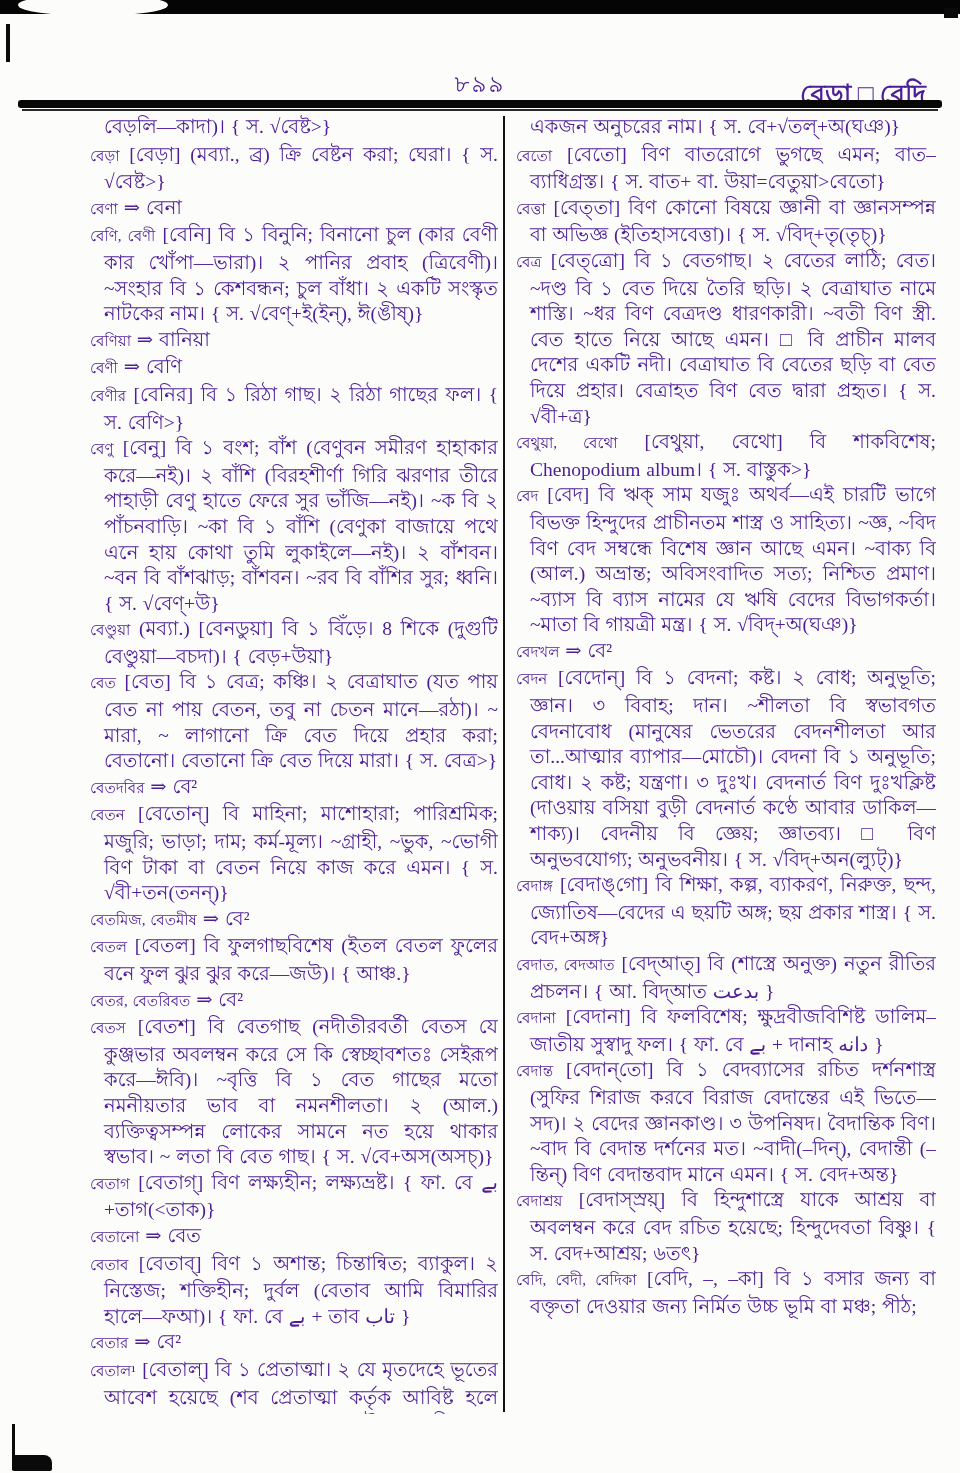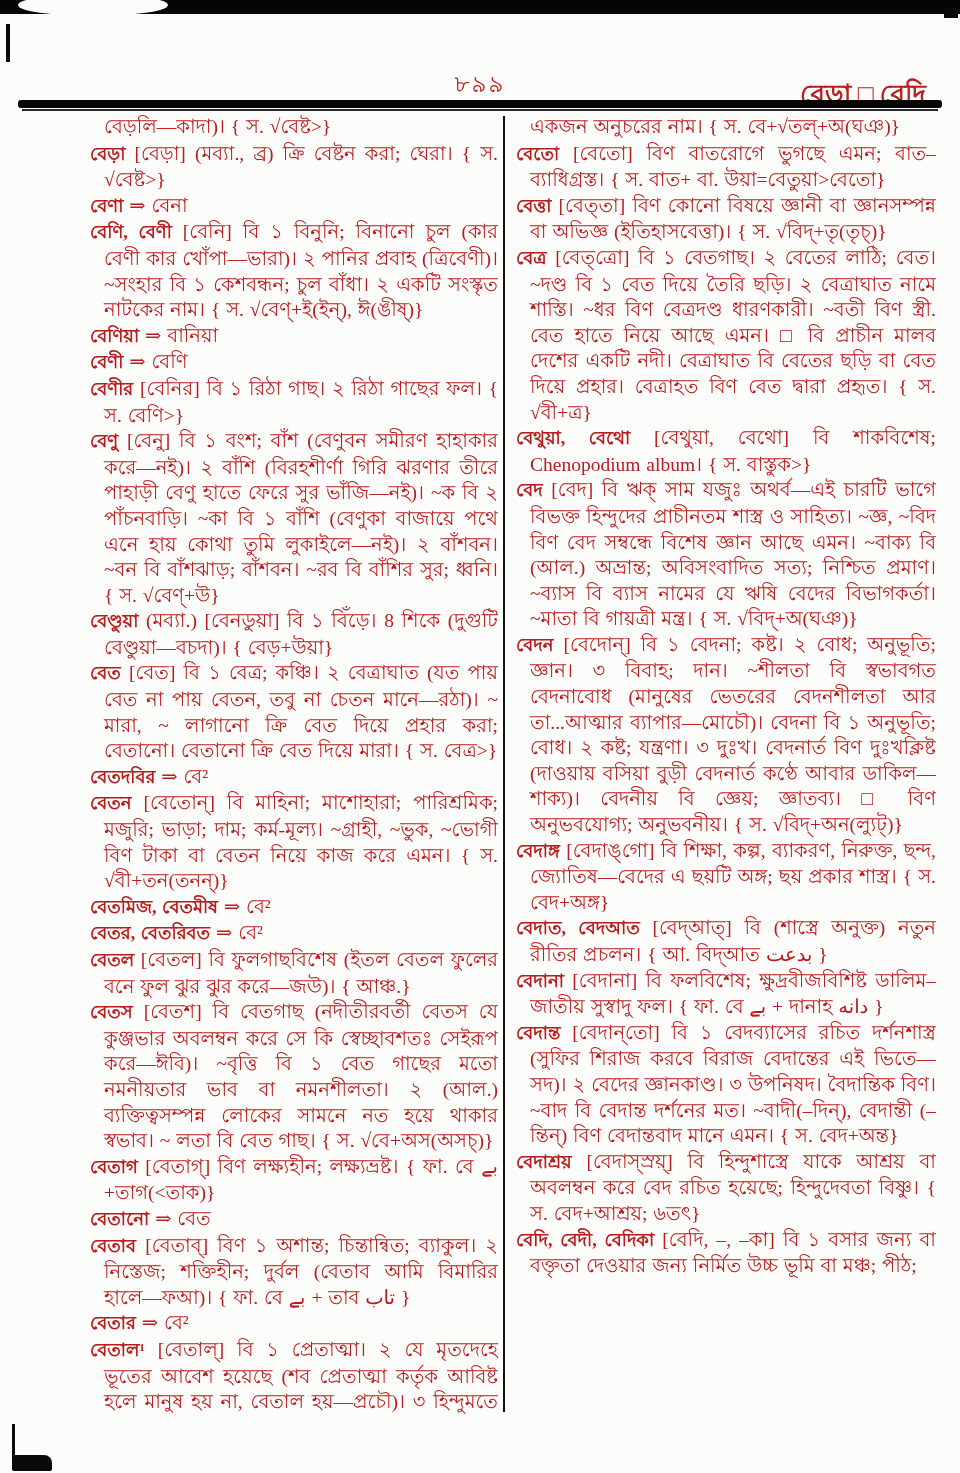--- a/index.html
+++ b/index.html
@@ -1,20 +1,20 @@
 <!DOCTYPE html>
 <html><head>
 <meta charset="utf-8">
 <style>
   html,body { margin:0; padding:0; background:#e8e8e4; }
   #page {
     position: relative;
     width: 960px; height: 1473px;
     background: #fcfcfa;
-    color: #b91c1c;
+    color: #4c1d95;
     font-family: "Liberation Serif", "DejaVu Serif", serif;
     overflow: hidden;
   }
   
   .scan-top-band { position:absolute; left:0; top:0; width:960px; height:14px; background:#050505; }
   .scan-top-blob { position:absolute; left:18px; top:-6px; width:150px; height:22px; background:#fcfcfa; border-radius:50%; }
   .scan-left-tick { position:absolute; left:6px; top:24px; width:4px; height:38px; background:#0a0a0a; }
   .scan-bl-line { position:absolute; left:12px; top:1424px; width:3px; height:46px; background:#0a0a0a; }
   .scan-bl-blob { position:absolute; left:12px; top:1455px; width:40px; height:16px; background:#0a0a0a; border-radius:2px 8px 2px 2px; }
   .scan-tr-mark { position:absolute; left:944px; top:8px; width:14px; height:10px; background:#0a0a0a; }
@@ -44,21 +44,21 @@
   #col-left  { left:90px;  width:408px; height:1300px; }
   #col-right { left:516px; width:420px; height:1300px; }
 
   .entry {
     margin:0; text-align:justify;
     font-size:19.5px; line-height:25.6px;
     text-indent:-14px; padding-left:14px;
     word-spacing:1px;
   }
   .entry.cont { text-indent:0; }
-  .hw { font-weight:700; font-size:18px;margin-top:12px; }
+  .hw { font-weight:400; font-size:15px;margin-top:12px; }
   .bd { }
 </style>
 </head>
 <body>
 
 <div id="page">
 
   <div class="scan-top-band">
     <div class="scan-top-blob"></div>
   </div>
@@ -95,23 +95,23 @@
     <p class="entry"><span class="hw">বেণ্ডুয়া</span><span class="bd"> (মব্যা.) [বেনডুয়া] বি ১ বিঁড়ে। 8 শিকে (দুগুটি বেণ্ডুয়া—বচদা)। { বেড়+উয়া}</span></p>
 
     <p class="entry"><span class="hw">বেত</span><span class="bd"> [বেত] বি ১ বেত্র; কঞ্চি। ২ বেত্রাঘাত (যত পায় বেত না পায় বেতন, তবু না চেতন মানে—রঠা)। ~ মারা, ~ লাগানো ক্রি বেত দিয়ে প্রহার করা; বেতানো। বেতানো ক্রি বেত দিয়ে মারা। { স. বেত্র&gt;}</span></p>
 
     <p class="entry"><span class="hw">বেতদবির</span><span class="bd"> ⇒ বে²</span></p>
 
     <p class="entry"><span class="hw">বেতন</span><span class="bd"> [বেতোন্] বি মাহিনা; মাশোহারা; পারিশ্রমিক; মজুরি; ভাড়া; দাম; কর্ম-মূল্য। ~গ্রাহী, ~ভুক, ~ভোগী বিণ টাকা বা বেতন নিয়ে কাজ করে এমন। { স. √বী+তন(তনন্)}</span></p>
 
     <p class="entry"><span class="hw">বেতমিজ, বেতমীষ</span><span class="bd"> ⇒ বে²</span></p>
 
+    <p class="entry"><span class="hw">বেতল</span><span class="bd"> [বেতল] বি ফুলগাছবিশেষ (ইতল বেতল ফুলের বনে ফুল ঝুর ঝুর করে—জউ)। { আঞ্চ.}</span></p>
+
     <p class="entry"><span class="hw">বেতর, বেতরিবত</span><span class="bd"> ⇒ বে²</span></p>
-
-    <p class="entry"><span class="hw">বেতল</span><span class="bd"> [বেতল] বি ফুলগাছবিশেষ (ইতল বেতল ফুলের বনে ফুল ঝুর ঝুর করে—জউ)। { আঞ্চ.}</span></p>
 
     <p class="entry"><span class="hw">বেতস</span><span class="bd"> [বেতশ] বি বেতগাছ (নদীতীরবর্তী বেতস যে কুঞ্জভার অবলম্বন করে সে কি স্বেচ্ছাবশতঃ সেইরূপ করে—ঈবি)। ~বৃত্তি বি ১ বেত গাছের মতো নমনীয়তার ভাব বা নমনশীলতা। ২ (আল.) ব্যক্তিত্বসম্পন্ন লোকের সামনে নত হয়ে থাকার স্বভাব। ~ লতা বি বেত গাছ। { স. √বে+অস(অসচ্)}</span></p>
 
     <p class="entry"><span class="hw">বেতাগ</span><span class="bd"> [বেতাগ্] বিণ লক্ষ্যহীন; লক্ষ্যভ্রষ্ট। { ফা. বে بے +তাগ(&lt;তাক)}</span></p>
 
     <p class="entry"><span class="hw">বেতানো</span><span class="bd"> ⇒ বেত</span></p>
 
     <p class="entry"><span class="hw">বেতাব</span><span class="bd"> [বেতাব্] বিণ ১ অশান্ত; চিন্তান্বিত; ব্যাকুল। ২ নিস্তেজ; শক্তিহীন; দুর্বল (বেতাব আমি বিমারির হালে—ফআ)। { ফা. বে بے + তাব تاب }</span></p>
 
     <p class="entry"><span class="hw">বেতার</span><span class="bd"> ⇒ বে²</span></p>
@@ -126,20 +126,21 @@
 
     <p class="entry"><span class="hw">বেত্তা</span><span class="bd"> [বেত্‌তা] বিণ কোনো বিষয়ে জ্ঞানী বা জ্ঞানসম্পন্ন বা অভিজ্ঞ (ইতিহাসবেত্তা)। { স. √বিদ্+তৃ(তৃচ্)}</span></p>
 
     <p class="entry"><span class="hw">বেত্র</span><span class="bd"> [বেত্‌ত্রো] বি ১ বেতগাছ। ২ বেতের লাঠি; বেত। ~দণ্ড বি ১ বেত দিয়ে তৈরি ছড়ি। ২ বেত্রাঘাত নামে শাস্তি। ~ধর বিণ বেত্রদণ্ড ধারণকারী। ~বতী বিণ স্ত্রী. বেত হাতে নিয়ে আছে এমন। □ বি প্রাচীন মালব দেশের একটি নদী। বেত্রাঘাত বি বেতের ছড়ি বা বেত দিয়ে প্রহার। বেত্রাহত বিণ বেত দ্বারা প্রহৃত। { স. √বী+ত্র}</span></p>
 
     <p class="entry"><span class="hw">বেথুয়া, বেথো</span><span class="bd"> [বেথুয়া, বেথো] বি শাকবিশেষ; Chenopodium album। { স. বাস্তুক&gt;}</span></p>
 
     <p class="entry"><span class="hw">বেদ</span><span class="bd"> [বেদ] বি ঋক্ সাম যজুঃ অথর্ব—এই চারটি ভাগে বিভক্ত হিন্দুদের প্রাচীনতম শাস্ত্র ও সাহিত্য। ~জ্ঞ, ~বিদ বিণ বেদ সম্বন্ধে বিশেষ জ্ঞান আছে এমন। ~বাক্য বি (আল.) অভ্রান্ত; অবিসংবাদিত সত্য; নিশ্চিত প্রমাণ। ~ব্যাস বি ব্যাস নামের যে ঋষি বেদের বিভাগকর্তা। ~মাতা বি গায়ত্রী মন্ত্র। { স. √বিদ্+অ(ঘঞ)}</span></p>
 
 
+    <p class="entry"><span class="hw">বেদখল</span><span class="bd"> ⇒ বে²</span></p>
 
     <p class="entry"><span class="hw">বেদন</span><span class="bd"> [বেদোন্] বি ১ বেদনা; কষ্ট। ২ বোধ; অনুভূতি; জ্ঞান। ৩ বিবাহ; দান। ~শীলতা বি স্বভাবগত বেদনাবোধ (মানুষের ভেতরের বেদনশীলতা আর তা...আত্মার ব্যাপার—মোচৌ)। বেদনা বি ১ অনুভূতি; বোধ। ২ কষ্ট; যন্ত্রণা। ৩ দুঃখ। বেদনার্ত বিণ দুঃখক্লিষ্ট (দাওয়ায় বসিয়া বুড়ী বেদনার্ত কণ্ঠে আবার ডাকিল—শাক্য)। বেদনীয় বি জ্ঞেয়; জ্ঞাতব্য। □ বিণ অনুভবযোগ্য; অনুভবনীয়। { স. √বিদ্+অন(ল্যুট্)}</span></p>
 
 
 
 
     <p class="entry"><span class="hw">বেদাঙ্গ</span><span class="bd"> [বেদাঙ্‌গো] বি শিক্ষা, কল্প, ব্যাকরণ, নিরুক্ত, ছন্দ, জ্যোতিষ—বেদের এ ছয়টি অঙ্গ; ছয় প্রকার শাস্ত্র। { স. বেদ+অঙ্গ}</span></p>
 
     <p class="entry"><span class="hw">বেদাত, বেদআত</span><span class="bd"> [বেদ্‌আত্] বি (শাস্ত্রে অনুক্ত) নতুন রীতির প্রচলন। { আ. বিদ্‌আত بدعت }</span></p>
 

